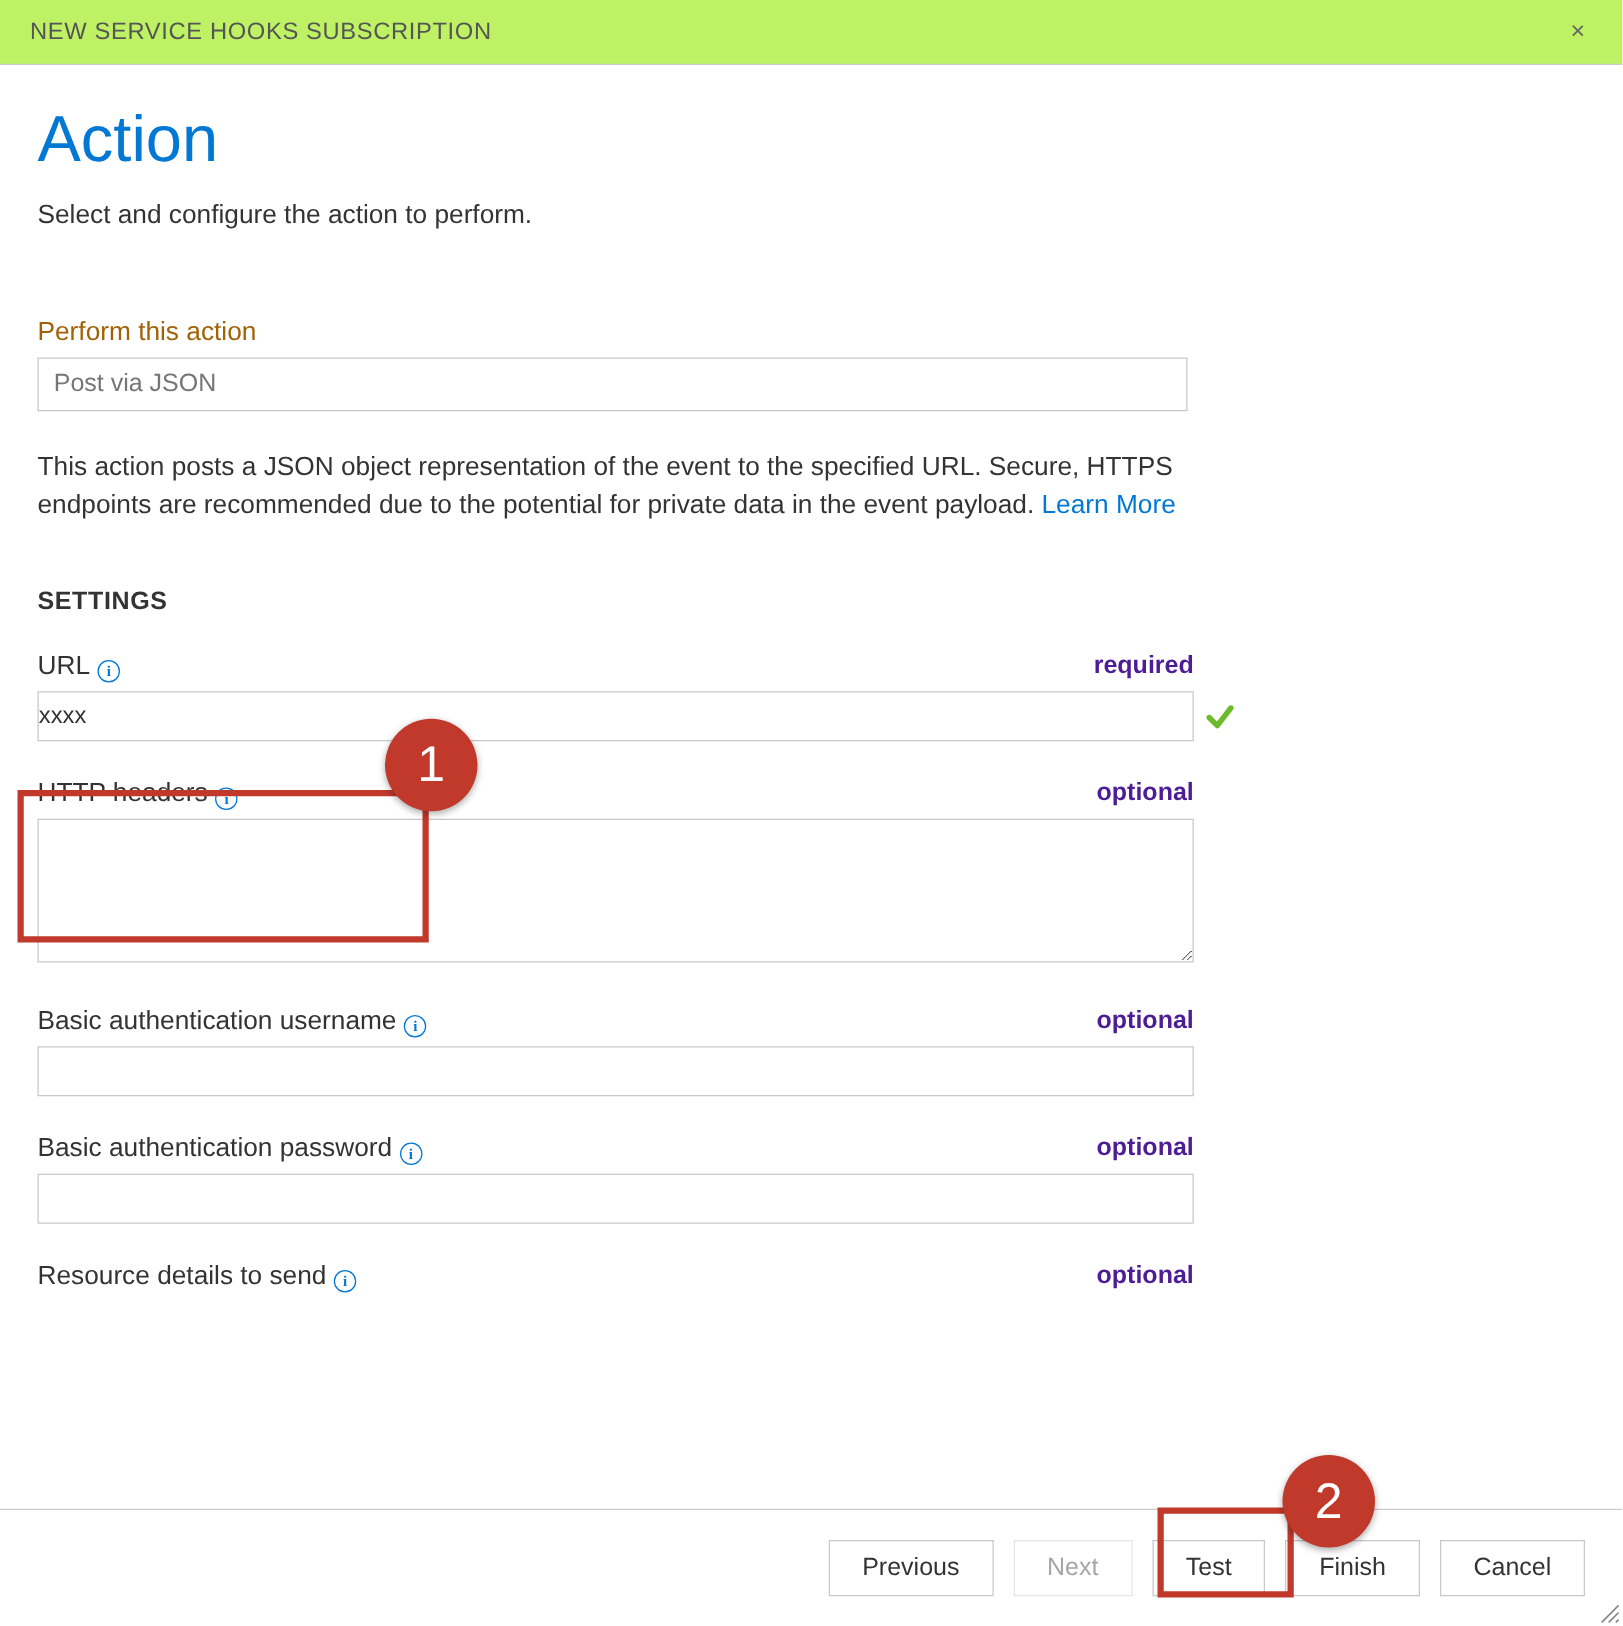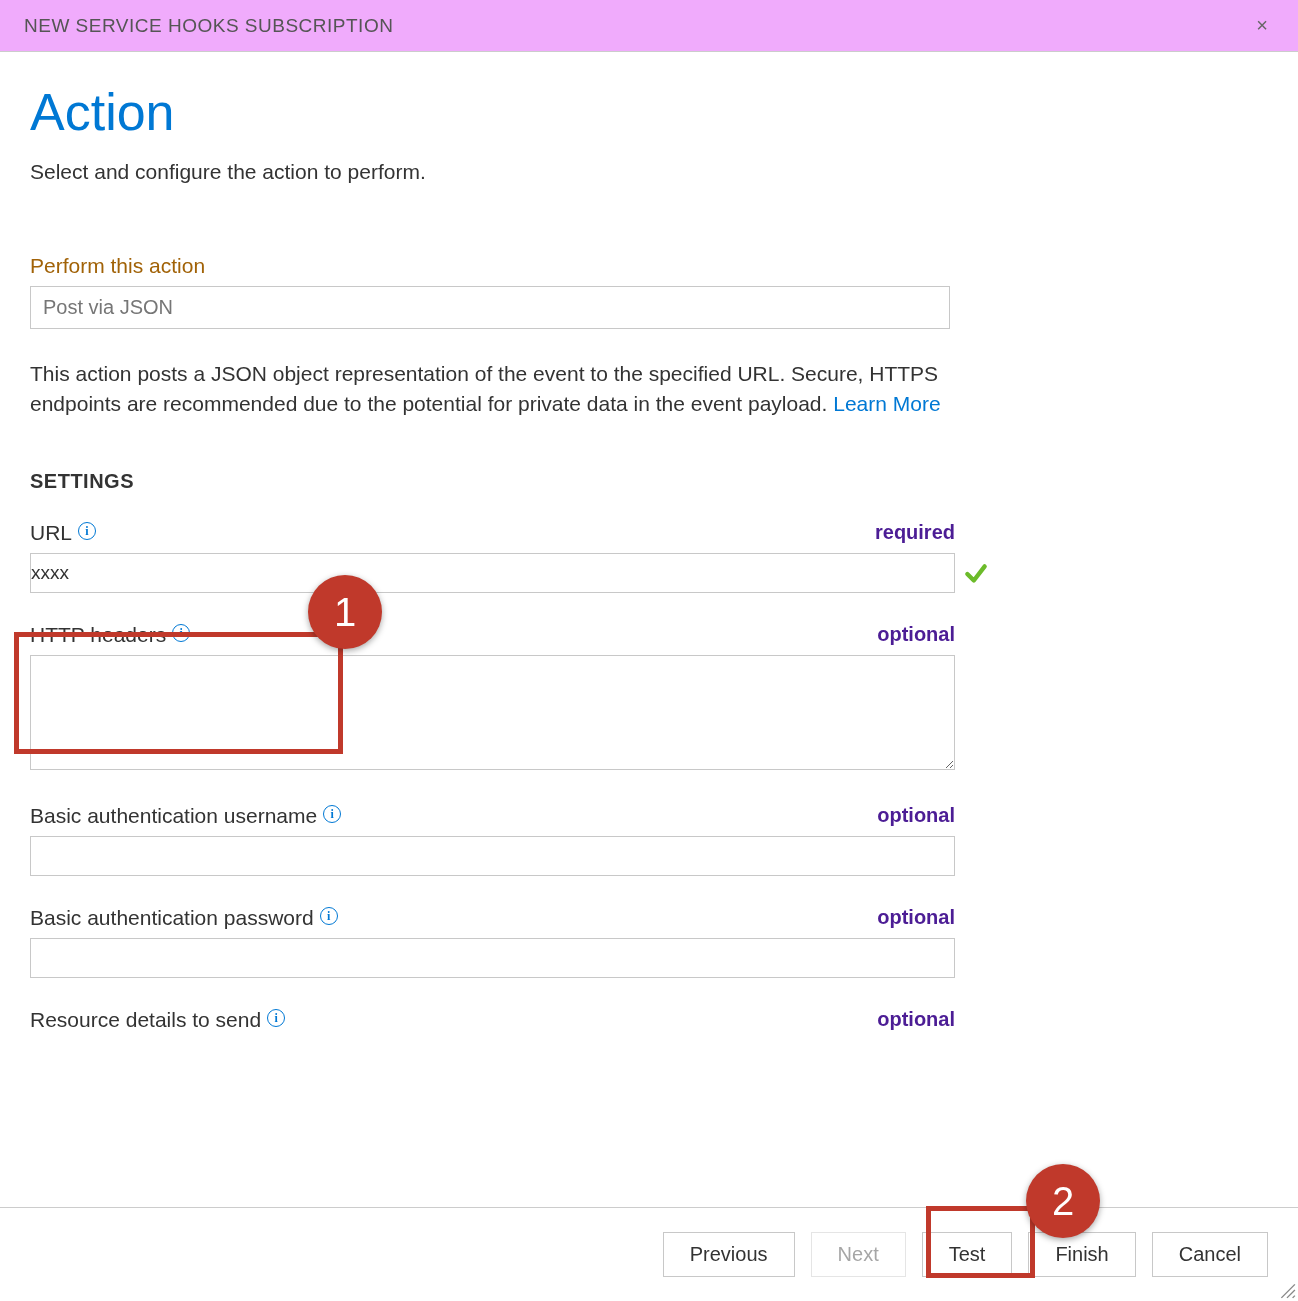--- a/index.html
+++ b/index.html
@@ -17,21 +17,21 @@
       position: relative;
     }
     .dialog {
       width: 1298px;
       height: 1301px;
       display: flex;
       flex-direction: column;
       position: relative;
     }
     .header {
-      background: #f0abfc;
+      background: #bef264;
       border-bottom: 1px solid #ccc;
       padding: 14px 24px;
       display: flex;
       align-items: center;
       justify-content: space-between;
     }
     .header-title {
       font-size: 19px;
       letter-spacing: 0.5px;
       color: #555;
@@ -101,21 +101,21 @@
     .field-label-row {
       display: flex;
       justify-content: space-between;
       align-items: center;
       margin-bottom: 8px;
     }
     .field-label {
       font-size: 21px;
       color: #333;
       display: flex;
-      align-items: flex-start;
+      align-items: flex-end;
       gap: 6px;
     }
     .field-hint {
       font-size: 20px;
       color: #4c1d95;
       font-weight: bold;
     }
     .info-icon {
       display: inline-flex;
       align-items: center;

